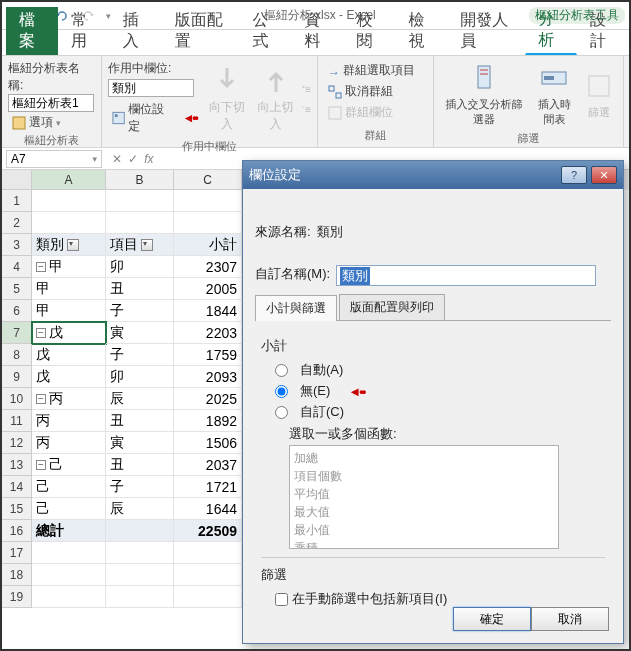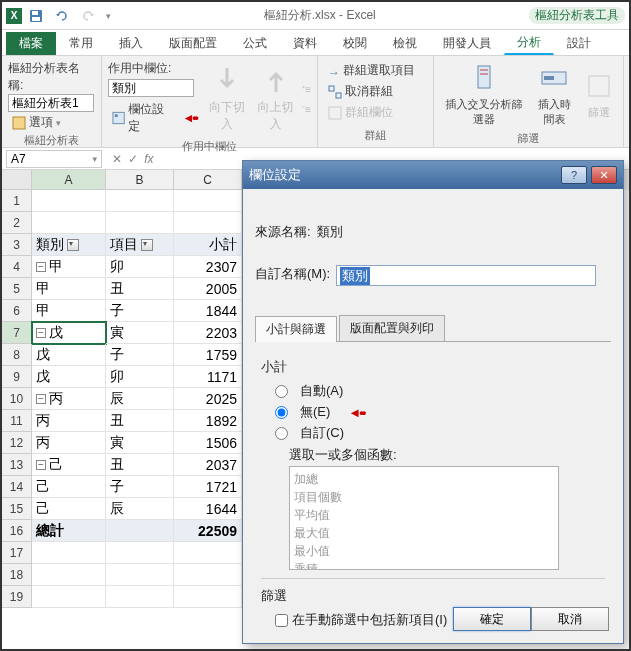--- a/index.html
+++ b/index.html
@@ -8,21 +8,21 @@
 
 .titlebar { height: 28px; background: #fff; display: flex; align-items: center; padding: 0 4px; border-bottom: 1px solid #d4d4d4; }
 .titlebar .icon-sm { width: 16px; height: 16px; margin-right: 4px; }
 .titlebar .qat { display: flex; gap: 6px; align-items: center; }
 .titlebar .title { flex: 1; text-align: center; color: #666; font-size: 12px; }
 .titlebar .right-label { color: #217346; font-size: 12px; padding: 0 6px; background: #e6f0e6; border-radius: 8px; }
 .excel-icon { background: #217346; color: #fff; width: 16px; height: 16px; display: inline-flex; align-items: center; justify-content: center; font-size: 10px; font-weight: bold; }
 
 
 .ribbon-tabs { height: 26px; display: flex; align-items: flex-end; background: #fff; border-bottom: 1px solid #d4d4d4; padding-left: 4px; }
-.ribbon-tab { padding: 2px 12px; font-size: 12px; color: #444; cursor: pointer; border: 1px solid transparent; }
+.ribbon-tab { padding: 2px 12px; font-size: 16px; color: #444; cursor: pointer; border: 1px solid transparent; }
 .ribbon-tab.file { background: #217346; color: #fff; }
 .ribbon-tab.active { color: #217346; border-bottom: 2px solid #0ea5e9; }
 
 
 .ribbon { height: 92px; background: #f1f1f1; border-bottom: 1px solid #d4d4d4; display: flex; }
 .ribbon-group { border-right: 1px solid #d4d4d4; padding: 4px 6px; display: flex; flex-direction: column; }
 .ribbon-group .group-label { font-size: 11px; text-align: center; color: #666; margin-top: auto; }
 .ribbon-row { display: flex; align-items: center; gap: 4px; margin-bottom: 2px; }
 .ribbon-label { font-size: 12px; color: #444; }
 .ribbon-input { border: 1px solid #ababab; padding: 1px 3px; font-size: 12px; height: 18px; }
@@ -62,21 +62,21 @@
 .dialog-title { height: 28px; background: linear-gradient(#6e93bd,#3f6aa0); color: #fff; display: flex; align-items: center; padding: 0 6px; font-size: 13px; }
 .dialog-title .spacer { flex: 1; }
 .dialog-title .winbtn { width: 26px; height: 18px; margin-left: 4px; border: 1px solid #2b4a70; background: linear-gradient(#dbe6f4,#aac3e0); color: #2b4a70; font-size: 11px; text-align: center; line-height: 16px; border-radius: 2px; cursor: pointer; }
 .dialog-title .winbtn.close { background: linear-gradient(#e89a93,#c8423a); color: #fff; }
 .dialog-body { padding: 10px 12px; font-size: 13px; color: #222; }
 .dialog-body .line { margin-bottom: 8px; display: flex; align-items: flex-start; gap: 6px; margin-top: 24px; }
 .dialog-body input[type=text] { border: 1px solid #8ba7c7; padding: 2px 4px; font-size: 13px; }
 .dialog-body input[type=text].wide { width: 260px; }
 .dialog-body .selected-txt { background: #3a76c4; color: #fff; padding: 0 2px; }
 .tabs { display: flex; border-bottom: 1px solid #aaa; margin-top: 4px; }
-.tabs .tab { padding: 4px 10px; border: 1px solid #aaa; border-bottom: none; background: #e8e8e8; font-size: 12px; margin-right: 2px; cursor: pointer; margin-top: 21px; }
+.tabs .tab { padding: 4px 10px; border: 1px solid #aaa; border-bottom: none; background: #e8e8e8; font-size: 12px; margin-right: 2px; cursor: pointer; }
 .tabs .tab.active { background: #f9f9f9; position: relative; top: 1px; }
 .tabpanel { border: 0; padding: 10px 6px; }
 .section-label { margin: 6px 0; }
 .radio-row { margin: 3px 0 3px 14px; display: flex; align-items: center; gap: 12px; }
 .listbox { margin-left: 28px; width: 270px; height: 104px; border: 1px solid #b0b0b0; background: #fff; color: #999; padding: 4px; overflow: hidden; font-size: 12px; }
 .listbox div { margin-bottom: 1px; }
 .checkbox-row { margin: 6px 0 0 14px; display: flex; align-items: center; gap: 4px; }
 .dialog-buttons { position: absolute; bottom: 12px; right: 14px; display: flex; gap: 0; }
 .dialog-buttons button { width: 78px; height: 24px; border: 1px solid #888; background: linear-gradient(#fdfdfd,#e3e3e3); font-size: 12px; cursor: pointer; }
 .dialog-buttons button.primary { border: 1px solid #4a78b0; box-shadow: 0 0 2px #7aa8e0; }
@@ -342,21 +342,21 @@
       </div>
       <div class="row">
         <div class="rh">9</div>
         <div class="cell a">
           <span>戊</span>
         </div>
         <div class="cell b">
           <span>卯</span>
         </div>
         <div class="cell c">
-          <span>1171</span>
+          <span>2093</span>
         </div>
       </div>
       <div class="row">
         <div class="rh">10</div>
         <div class="cell a">
           <span class="expander">−</span>
           <span>丙</span>
         </div>
         <div class="cell b">
           <span>辰</span>

